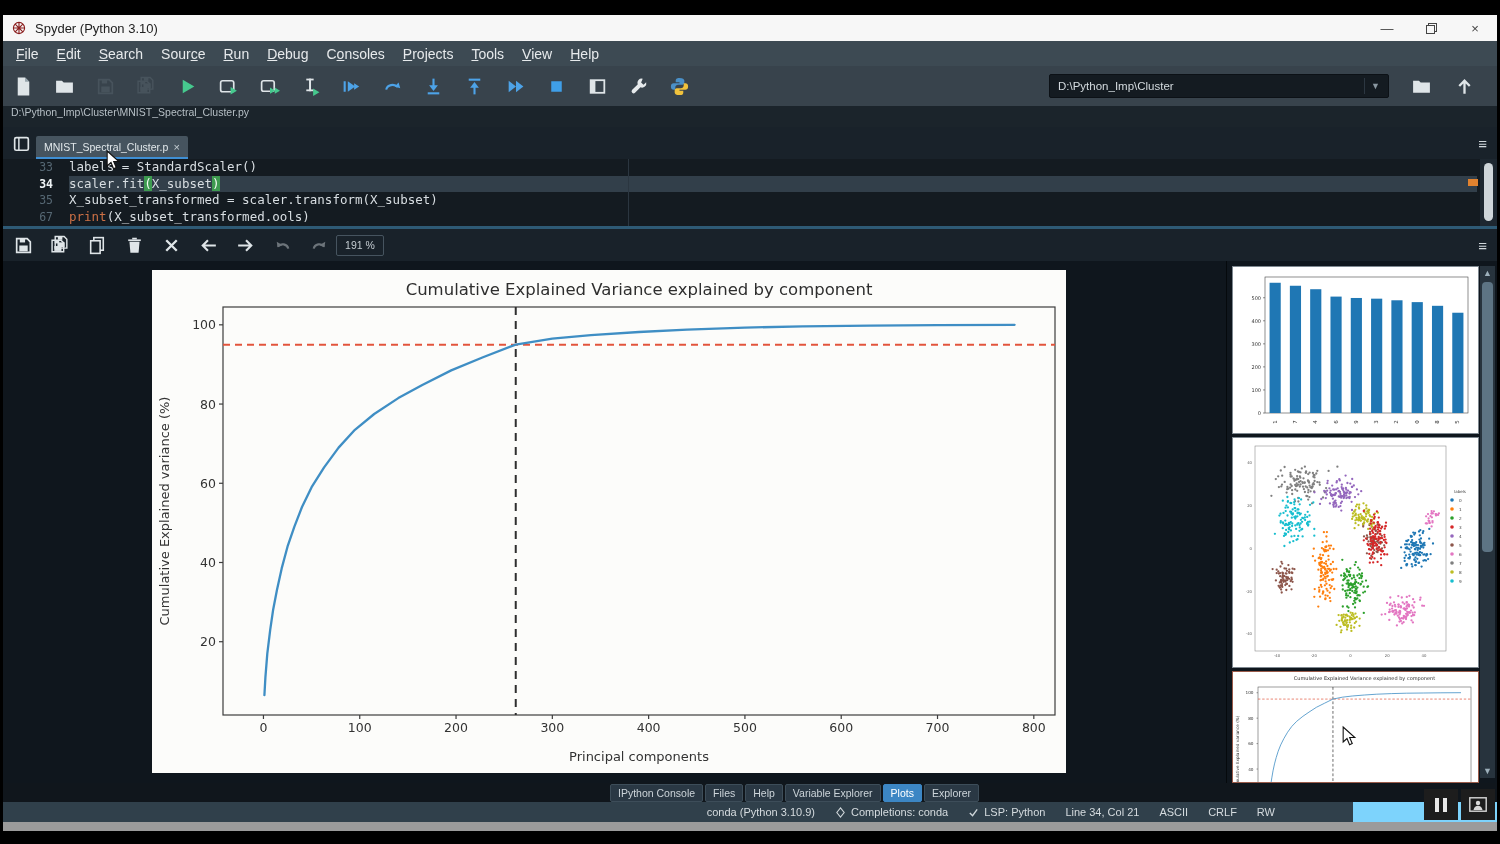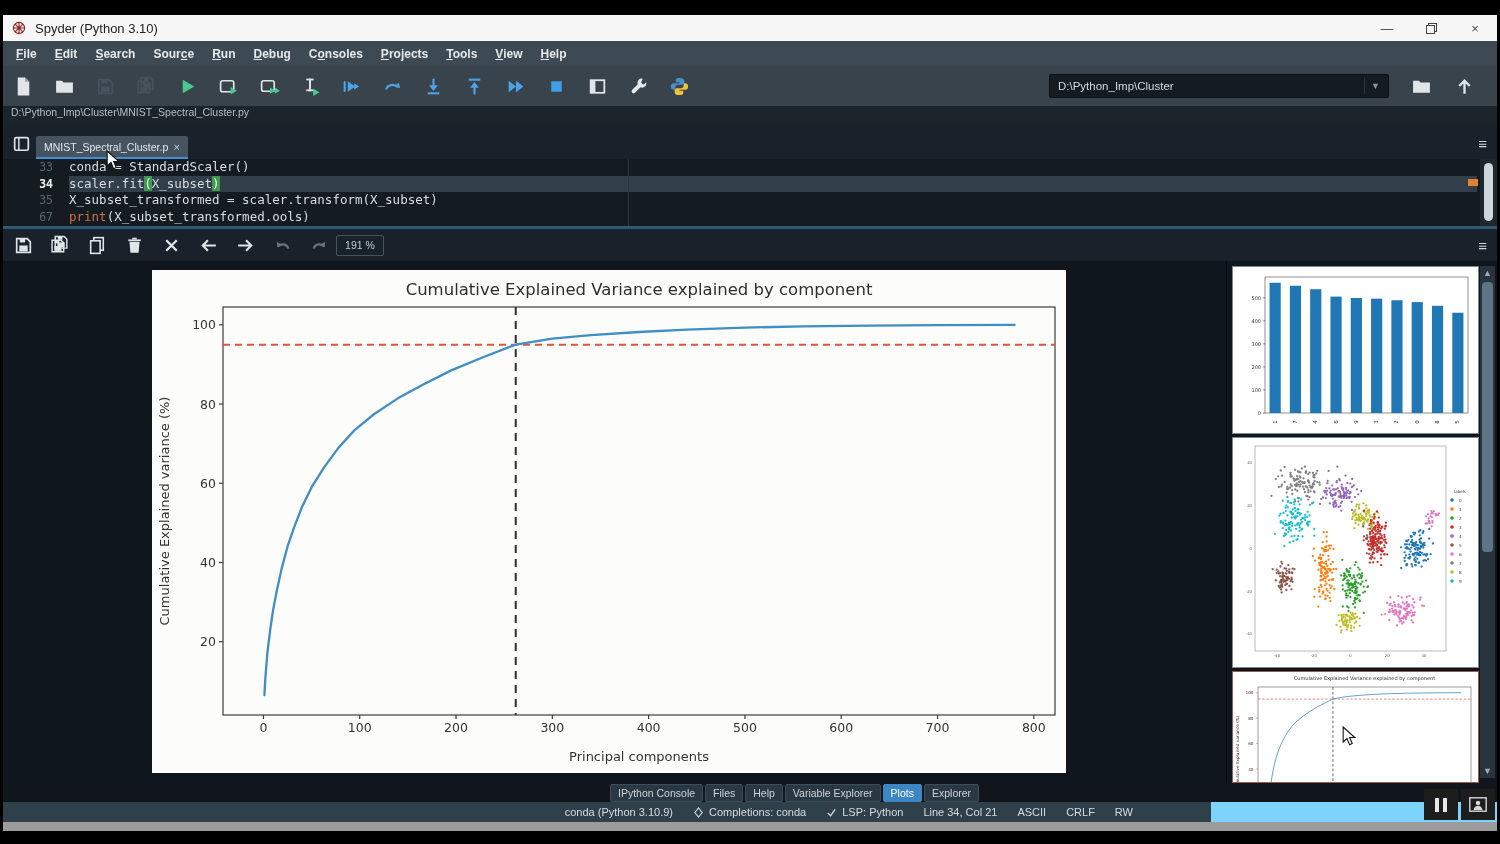--- a/index.html
+++ b/index.html
@@ -8,21 +8,21 @@
   .abs{position:absolute;}
 
   
   .titlebar{left:3px;top:15px;width:1494px;height:26px;background:#f7f7f7;display:flex;align-items:center;}
   .titlebar .ttl{font-size:13px;color:#222;margin-left:8px;}
   .winbtns{margin-left:auto;display:flex;}
   .winbtn{width:44px;height:26px;display:flex;align-items:center;justify-content:center;color:#444;font-size:13px;}
 
   
   .menubar{left:3px;top:41px;width:1494px;height:25px;background:#3d4a53;display:flex;align-items:center;padding-left:4px;box-sizing:border-box;}
-  .menuitem{color:#e7eaec;font-size:12px;padding:3px 9px;font-weight:bold;}
+  .menuitem{color:#e7eaec;font-size:14px;padding:3px 9px;}
   .menuitem u{text-decoration:underline;}
 
   
   .toolbar{left:3px;top:66px;width:1494px;height:40px;background:#38434c;display:flex;align-items:center;}
   .tbgroup{display:flex;align-items:center;gap:20px;padding-left:10px;}
   .icn{width:21px;height:21px;display:inline-block;}
   .icn svg{width:100%;height:100%;display:block;}
   .tb-right{margin-left:auto;display:flex;align-items:center;gap:22px;padding-right:22px;}
   .dircombo{width:340px;height:24px;background:#141b21;border:1px solid #0c1116;border-radius:2px;
             display:flex;align-items:center;color:#d3dade;font-size:11.5px;padding:0 8px;box-sizing:border-box;}
@@ -75,21 +75,21 @@
   .tscroll .th{position:absolute;left:2px;width:11px;background:#5d7484;border-radius:4px;}
   .chev{position:absolute;left:1px;width:13px;color:#9db0bb;font-size:9px;text-align:center;}
 
   
   .bottombar{left:3px;top:783px;width:1494px;height:19px;background:#10161c;}
   .btabs{position:absolute;left:607px;top:1px;display:flex;gap:2px;}
   .btab{background:#2a3844;border:1px solid #3d4d59;color:#ccd4d9;font-size:10.5px;padding:2px 7px;border-radius:2px;white-space:nowrap;}
   .btab.active{background:#3c86c4;border-color:#3c86c4;color:#fff;}
 
   
-  .statusbar{left:3px;top:802px;width:1208px;height:20px;background:#30404b;display:flex;align-items:center;justify-content:flex-end;gap:20px;padding-right:78px;box-sizing:border-box;}
+  .statusbar{left:3px;top:802px;width:1350px;height:20px;background:#30404b;display:flex;align-items:center;justify-content:flex-end;gap:20px;padding-right:78px;box-sizing:border-box;}
   .stitem{display:flex;align-items:center;gap:5px;color:#d5dbdf;font-size:11px;white-space:nowrap;}
   .stitem .sicn{width:11px;height:11px;}
   .stitem .sicn svg{width:100%;height:100%;display:block;}
 
   
   .ovbtn{width:34px;height:31px;background:#1d1d1d;display:flex;align-items:center;justify-content:center;}
   .strip-gray{left:0;top:822px;width:1500px;height:9px;background:#9b9b9b;}
   .strip-black{left:0;top:831px;width:1500px;height:13px;background:#000;}
   .edgeL{left:0;top:0;width:3px;height:844px;background:#000;}
   .edgeR{left:1497px;top:0;width:3px;height:844px;background:#000;}
@@ -287,21 +287,21 @@
     <div class="edtab">
       <span class="tabtxt">MNIST_Spectral_Cluster.py</span>
       <span class="tabclose">×</span>
     </div>
     <span class="tabbar-menu">≡</span>
   </div>
 
   <div class="abs editor" id="editor-lines">
       <div class="edrow">
         <span class="gut">33</span>
-        <span class="code"><span>conda = StandardScaler()</span></span>
+        <span class="code"><span>labels = StandardScaler()</span></span>
       </div>
       <div class="edrow current">
         <span class="gut">34</span>
         <span class="code"><span>scaler.fit</span><span class="tok-paren">(</span><span>X_subset</span><span class="tok-paren">)</span></span>
       </div>
       <div class="edrow">
         <span class="gut">35</span>
         <span class="code"><span>X_subset_transformed = scaler.transform(X_subset)</span></span>
       </div>
       <div class="edrow">

